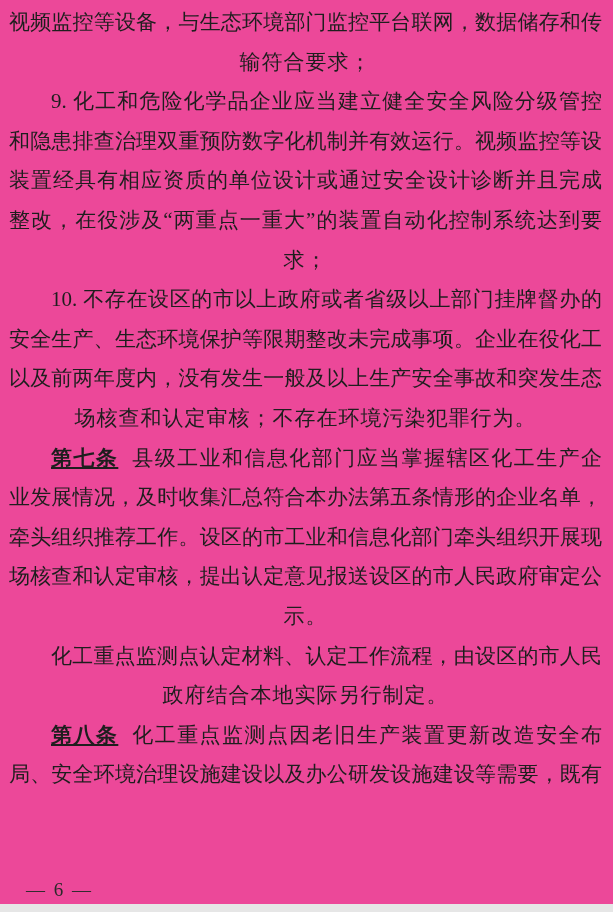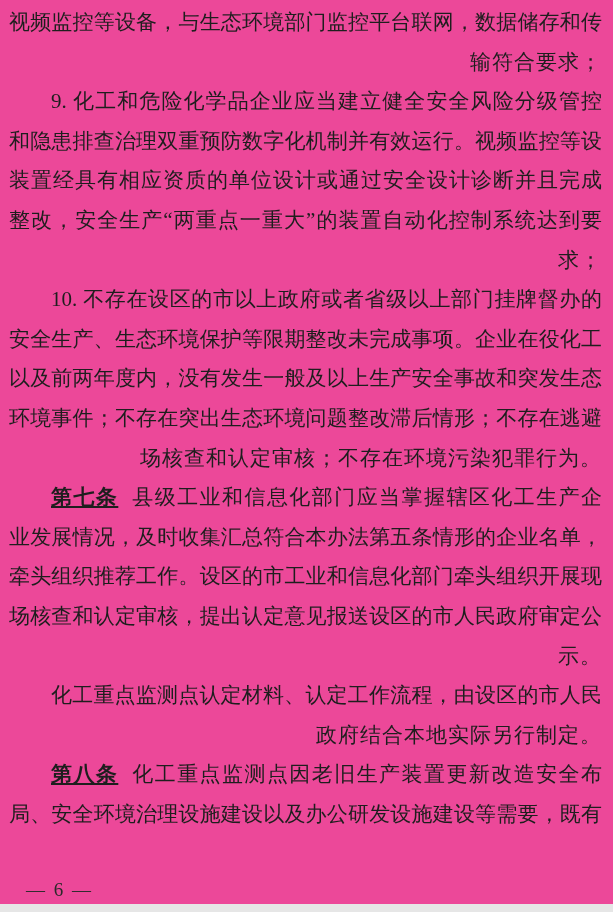--- a/index.html
+++ b/index.html
@@ -23,21 +23,21 @@
   }
   .text-line {
     font-size: 21px;
     line-height: 39.6px;
     height: 39.6px;
     color: #1e1e1e;
     white-space: normal;
     overflow: hidden;
   }
   .text-line.plain {
-    text-align: right;
+    text-align: center;
     letter-spacing: 1px;
   }
   .text-line.stretch {
     text-align: justify;
     text-align-last: justify;
   }
   .text-line.indent {
     padding-left: 42px;
   }
   .article-num {
@@ -66,26 +66,25 @@
 </head>
 <body>
 
 <div class="page">
   <div class="page-content">
       <div class="text-line stretch">视频监控等设备，与生态环境部门监控平台联网，数据储存和传</div>
       <div class="text-line plain">输符合要求；</div>
       <div class="text-line indent stretch">9. 化工和危险化学品企业应当建立健全安全风险分级管控</div>
       <div class="text-line stretch">和隐患排查治理双重预防数字化机制并有效运行。视频监控等设备</div>
       <div class="text-line stretch">装置经具有相应资质的单位设计或通过安全设计诊断并且完成</div>
-      <div class="text-line stretch">整改，安全生产“两重点一重大”的装置自动化控制系统达到要</div>
+      <div class="text-line stretch">整改，在役涉及“两重点一重大”的装置自动化控制系统达到要</div>
       <div class="text-line plain">求；</div>
       <div class="text-line indent stretch">10. 不存在设区的市以上政府或者省级以上部门挂牌督办的</div>
       <div class="text-line stretch">安全生产、生态环境保护等限期整改未完成事项。企业在役化工</div>
       <div class="text-line stretch">以及前两年度内，没有发生一般及以上生产安全事故和突发生态</div>
-      <div class="text-line stretch">环境事件；不存在突出生态环境问题整改滞后情形；不存在逃避</div>
       <div class="text-line plain">场核查和认定审核；不存在环境污染犯罪行为。</div>
       <div class="text-line indent stretch"><span class="article-num">第七条</span><span>县级工业和信息化部门应当掌握辖区化工生产企</span></div>
       <div class="text-line stretch">业发展情况，及时收集汇总符合本办法第五条情形的企业名单，</div>
       <div class="text-line stretch">牵头组织推荐工作。设区的市工业和信息化部门牵头组织开展现</div>
       <div class="text-line stretch">场核查和认定审核，提出认定意见报送设区的市人民政府审定公</div>
       <div class="text-line plain">示。</div>
       <div class="text-line indent stretch">化工重点监测点认定材料、认定工作流程，由设区的市人民</div>
       <div class="text-line plain">政府结合本地实际另行制定。</div>
       <div class="text-line indent stretch"><span class="article-num">第八条</span><span>化工重点监测点因老旧生产装置更新改造安全布</span></div>
       <div class="text-line stretch">局、安全环境治理设施建设以及办公研发设施建设等需要，既有</div>

